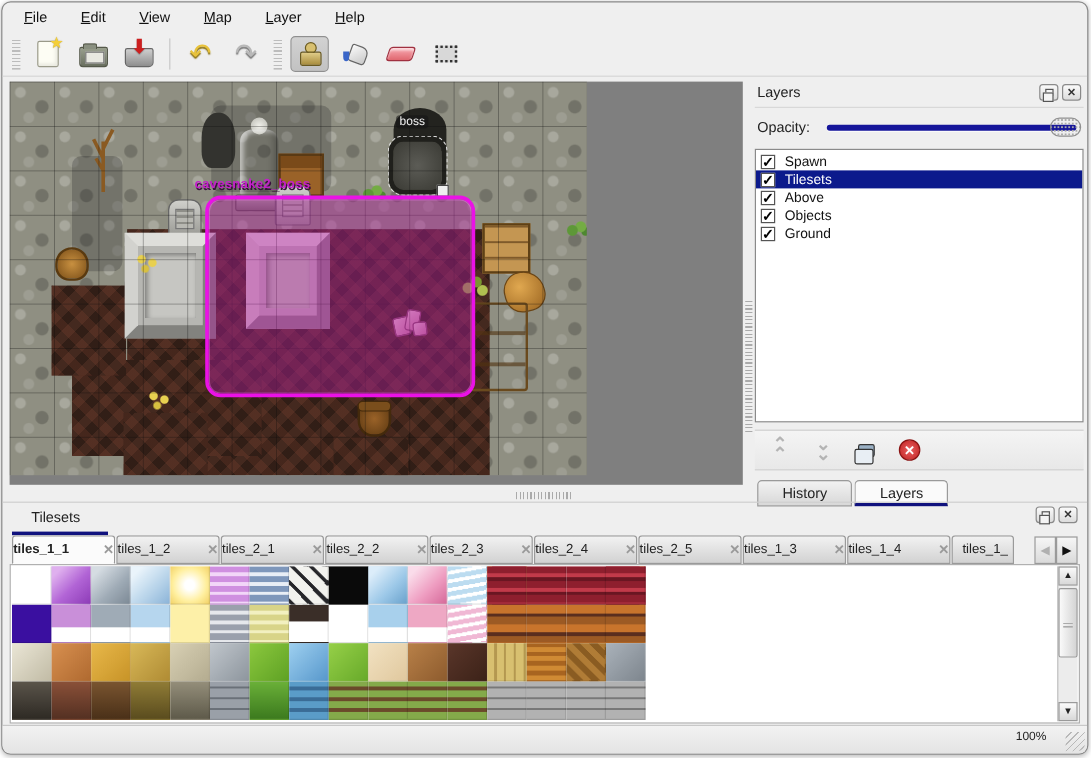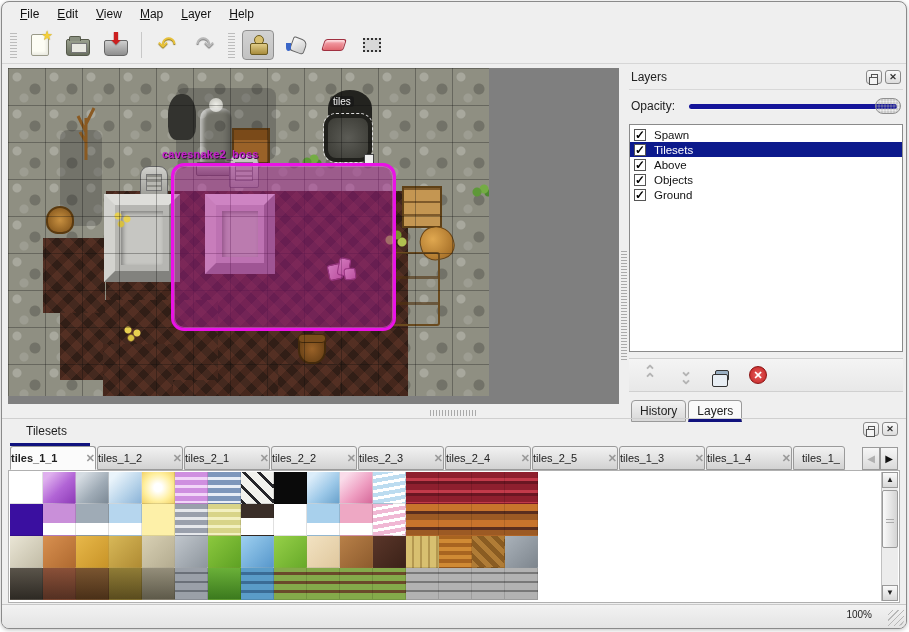--- a/index.html
+++ b/index.html
@@ -3,21 +3,21 @@
 <meta charset="utf-8">
 <style>
   * { box-sizing: border-box; margin: 0; padding: 0; }
   html,body { width:909px; height:632px; background:#fff; font-family:"Liberation Sans",sans-serif; }
   .window { position:absolute; left:1px; top:1px; width:906px; height:628px;
             border:1px solid #8a8a8a; border-radius:8px; background:#efefef; overflow:hidden;
             box-shadow:0 1px 4px rgba(0,0,0,.25); }
 
   
   .menubar { position:absolute; left:0; top:0; width:100%; height:24px; display:flex; align-items:center;
-             padding-left:10px; gap:2px; }
+             padding-left:10px; gap:12px; }
   .menu-item { display:inline-block; padding:3px 8px; font-size:12px; color:#111; cursor:default; }
   .menu-item::first-letter { text-decoration:underline; }
 
   
   .toolbar { position:absolute; left:0; top:24px; width:100%; height:38px; display:flex; align-items:center;
              border-bottom:1px solid #d6d6d6; padding-left:4px; }
   .grip-v { width:7px; height:26px; margin:0 4px;
             background:repeating-linear-gradient(0deg,#bcbcbc 0 1px,transparent 1px 3px); }
   .tb-btn { width:32px; height:30px; margin:0 3px; display:flex; align-items:center; justify-content:center;
             border:1px solid transparent; border-radius:4px; position:relative; }
@@ -197,21 +197,21 @@
   .lt-btn { width:22px; height:22px; display:flex; align-items:center; justify-content:center; }
   .chev { font-size:15px; color:#b4b4b4; font-weight:bold; line-height:.55; text-align:center; }
   .i-dup { width:14px; height:11px; border:1px solid #333; background:#9ab0c4; position:relative; border-radius:2px; }
   .i-dup::before { content:""; position:absolute; left:-4px; top:3px; width:14px; height:11px; border:1px solid #333;
              background:#e8eef4; border-radius:2px; }
   .i-del { width:18px; height:18px; border-radius:50%; background:radial-gradient(#e86060,#c02020);
              border:1px solid #8a1212; color:#fff; font-size:11px; font-weight:bold; display:flex;
              align-items:center; justify-content:center; }
 
   .dock-tabs { display:flex; margin-top:8px; padding-left:2px; }
-  .dock-tab { height:22px; padding:3px 8px; font-size:12px; color:#222; background:linear-gradient(#f2f2f2,#d8d8d8);
+  .dock-tab { height:22px; padding:3px 20px; font-size:12px; color:#222; background:linear-gradient(#f2f2f2,#d8d8d8);
              border:1px solid #9a9a9a; border-radius:4px 4px 0 0; margin-right:2px; }
   .dock-tab.active { background:#fafafa; border-bottom:3px solid #10127e; padding-bottom:0; }
 
   
   .tilesets-panel { position:absolute; left:0; top:416px; width:100%; height:186px; border-top:1px solid #cfcfcf; }
   .ts-head { position:relative; height:27px; }
   .ts-title { position:absolute; left:24px; top:5px; font-size:12px; color:#222; }
   .ts-title-underline { position:absolute; left:8px; top:24px; width:80px; height:3px; background:#10127e; }
   .ts-winbtns { position:absolute; right:8px; top:3px; display:flex; }
   .ts-tabs { position:absolute; left:8px; right:48px; top:27px; height:24px; display:flex; overflow:hidden; }
@@ -314,21 +314,21 @@
         <div class="base"></div>
       </div>
       <div class="obj crate1"></div>
       <div class="obj branch">
         <svg width="24" height="62" viewBox="0 0 24 62">
             <path d="M12 62 L12 20 M12 34 L4 18 M12 26 L20 10 M12 44 L6 34" stroke="#8a5a22" stroke-width="3" fill="none"></path>
           </svg>
       </div>
       <div class="obj cave-mound"></div>
       <div class="obj cave-door"></div>
-      <div class="obj north-label">tiles</div>
+      <div class="obj north-label">boss</div>
       <div class="obj grave grave-1"></div>
       <div class="obj grave grave-2"></div>
       <div class="obj altar altar-gray">
           <div class="pit"></div>
         </div>
       <div class="obj altar altar-pink">
           <div class="pit"></div>
         </div>
       <div class="obj basket"></div>
       <div class="obj flowers flowers-1"></div>

